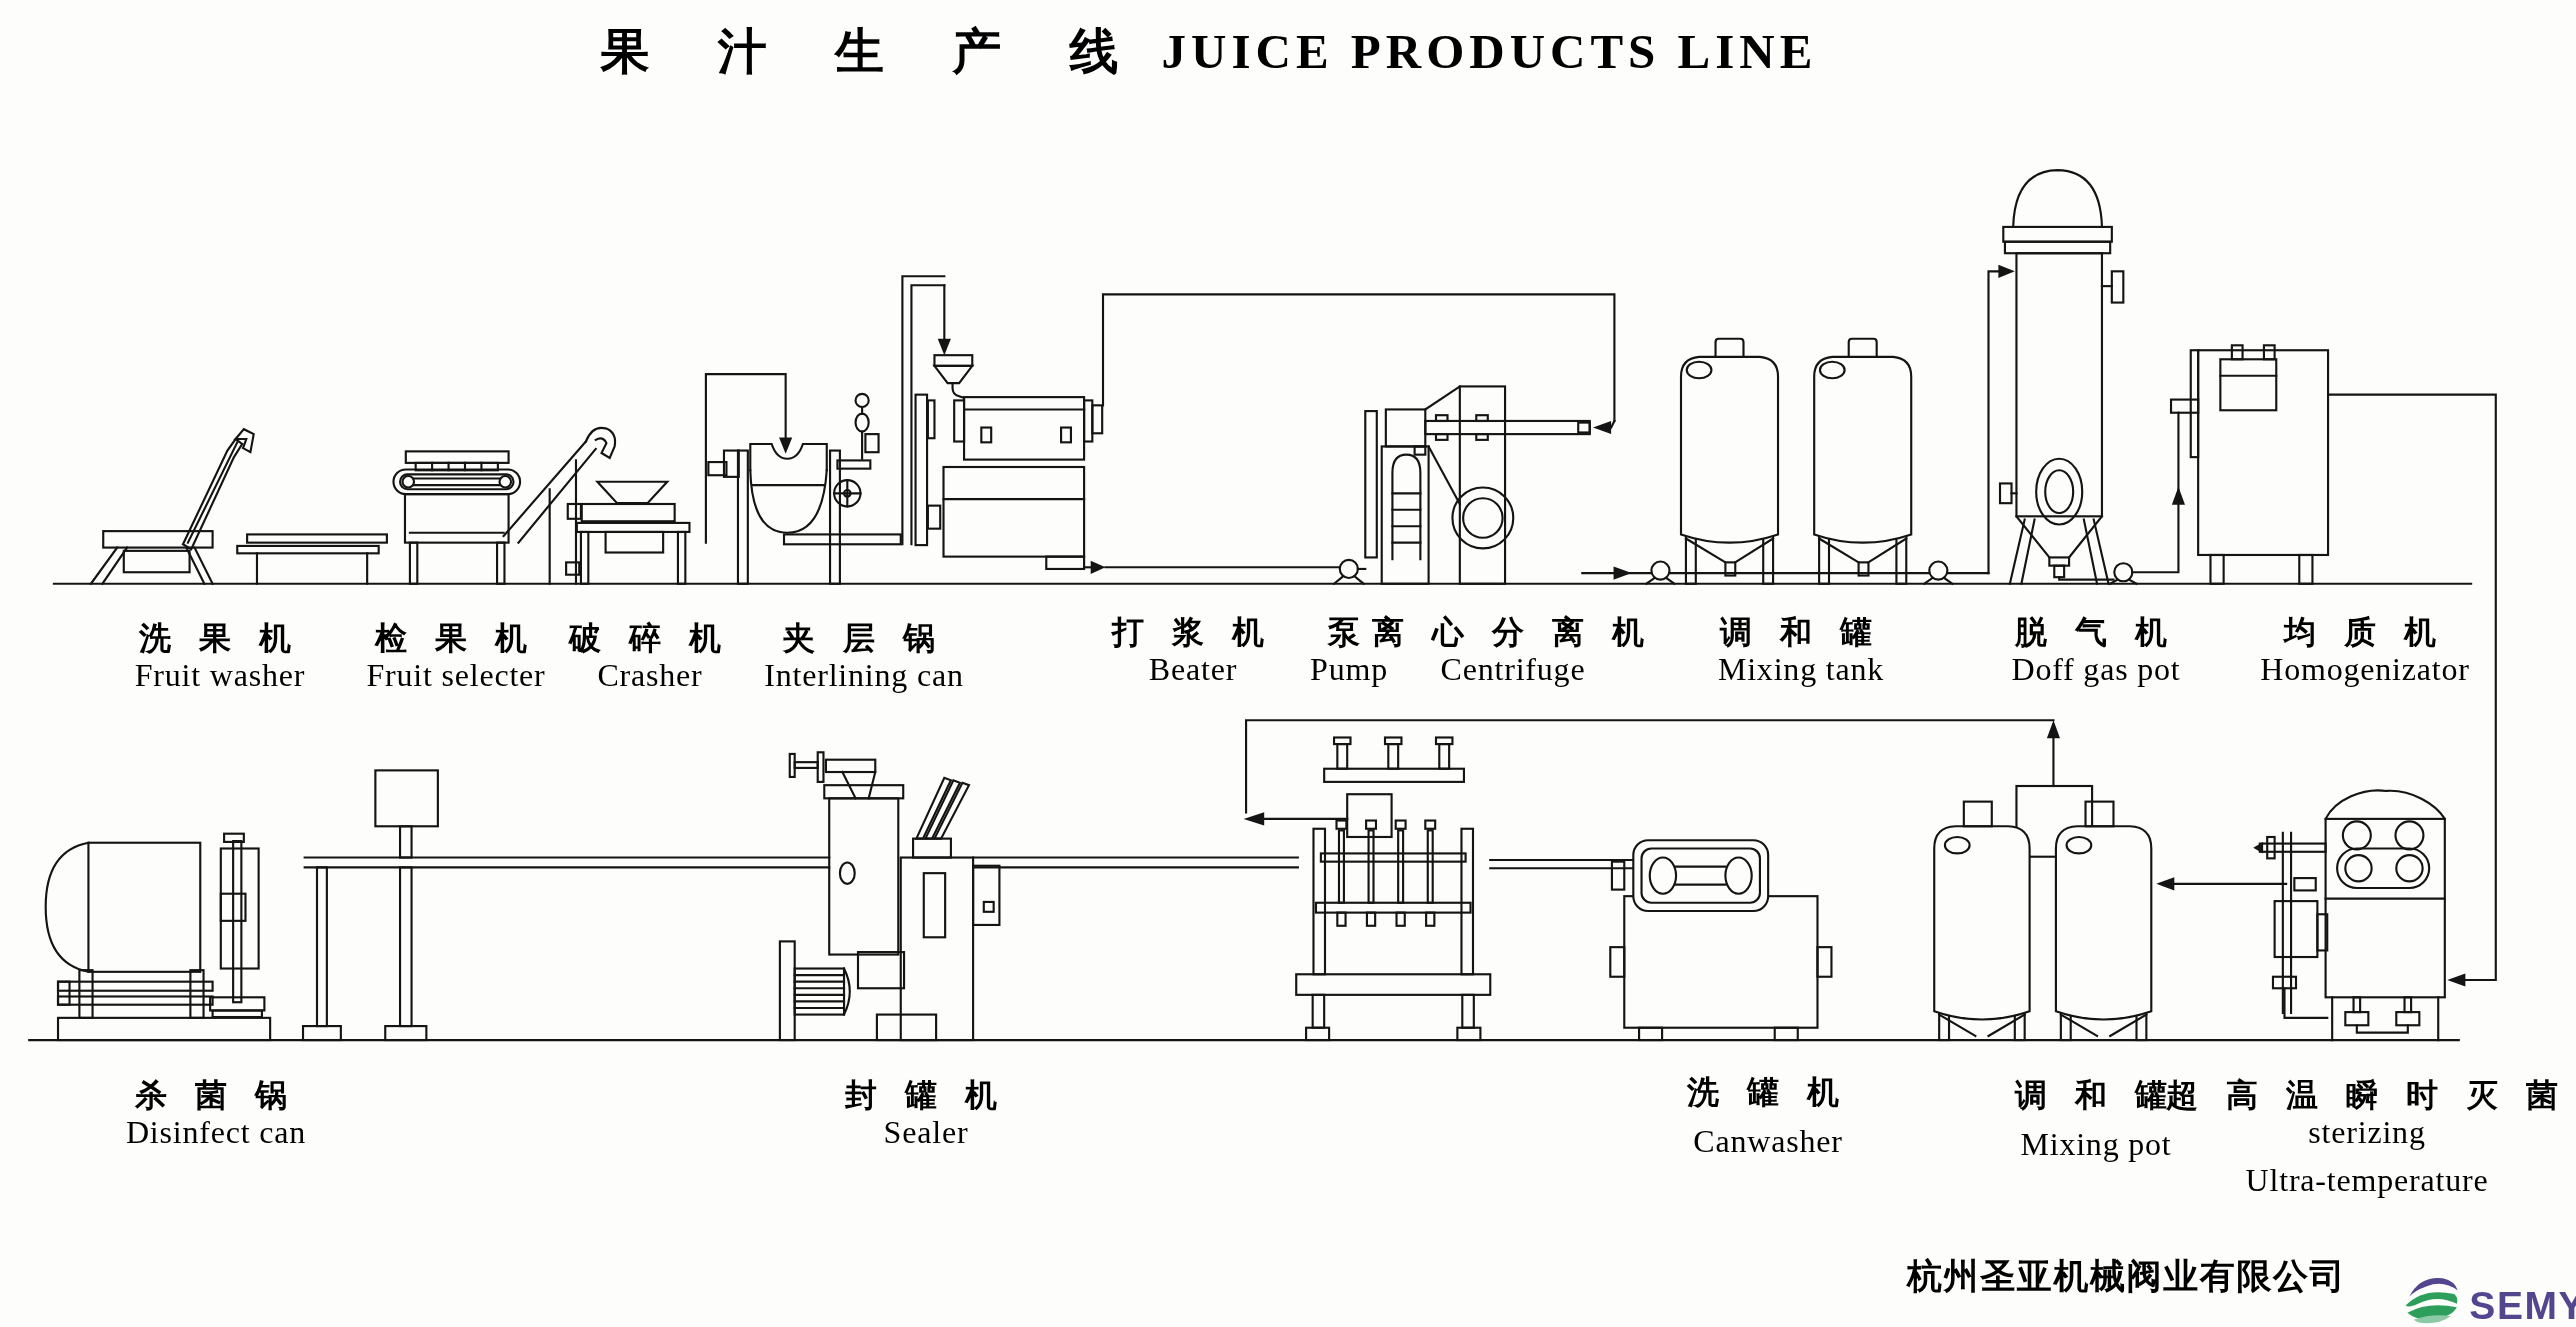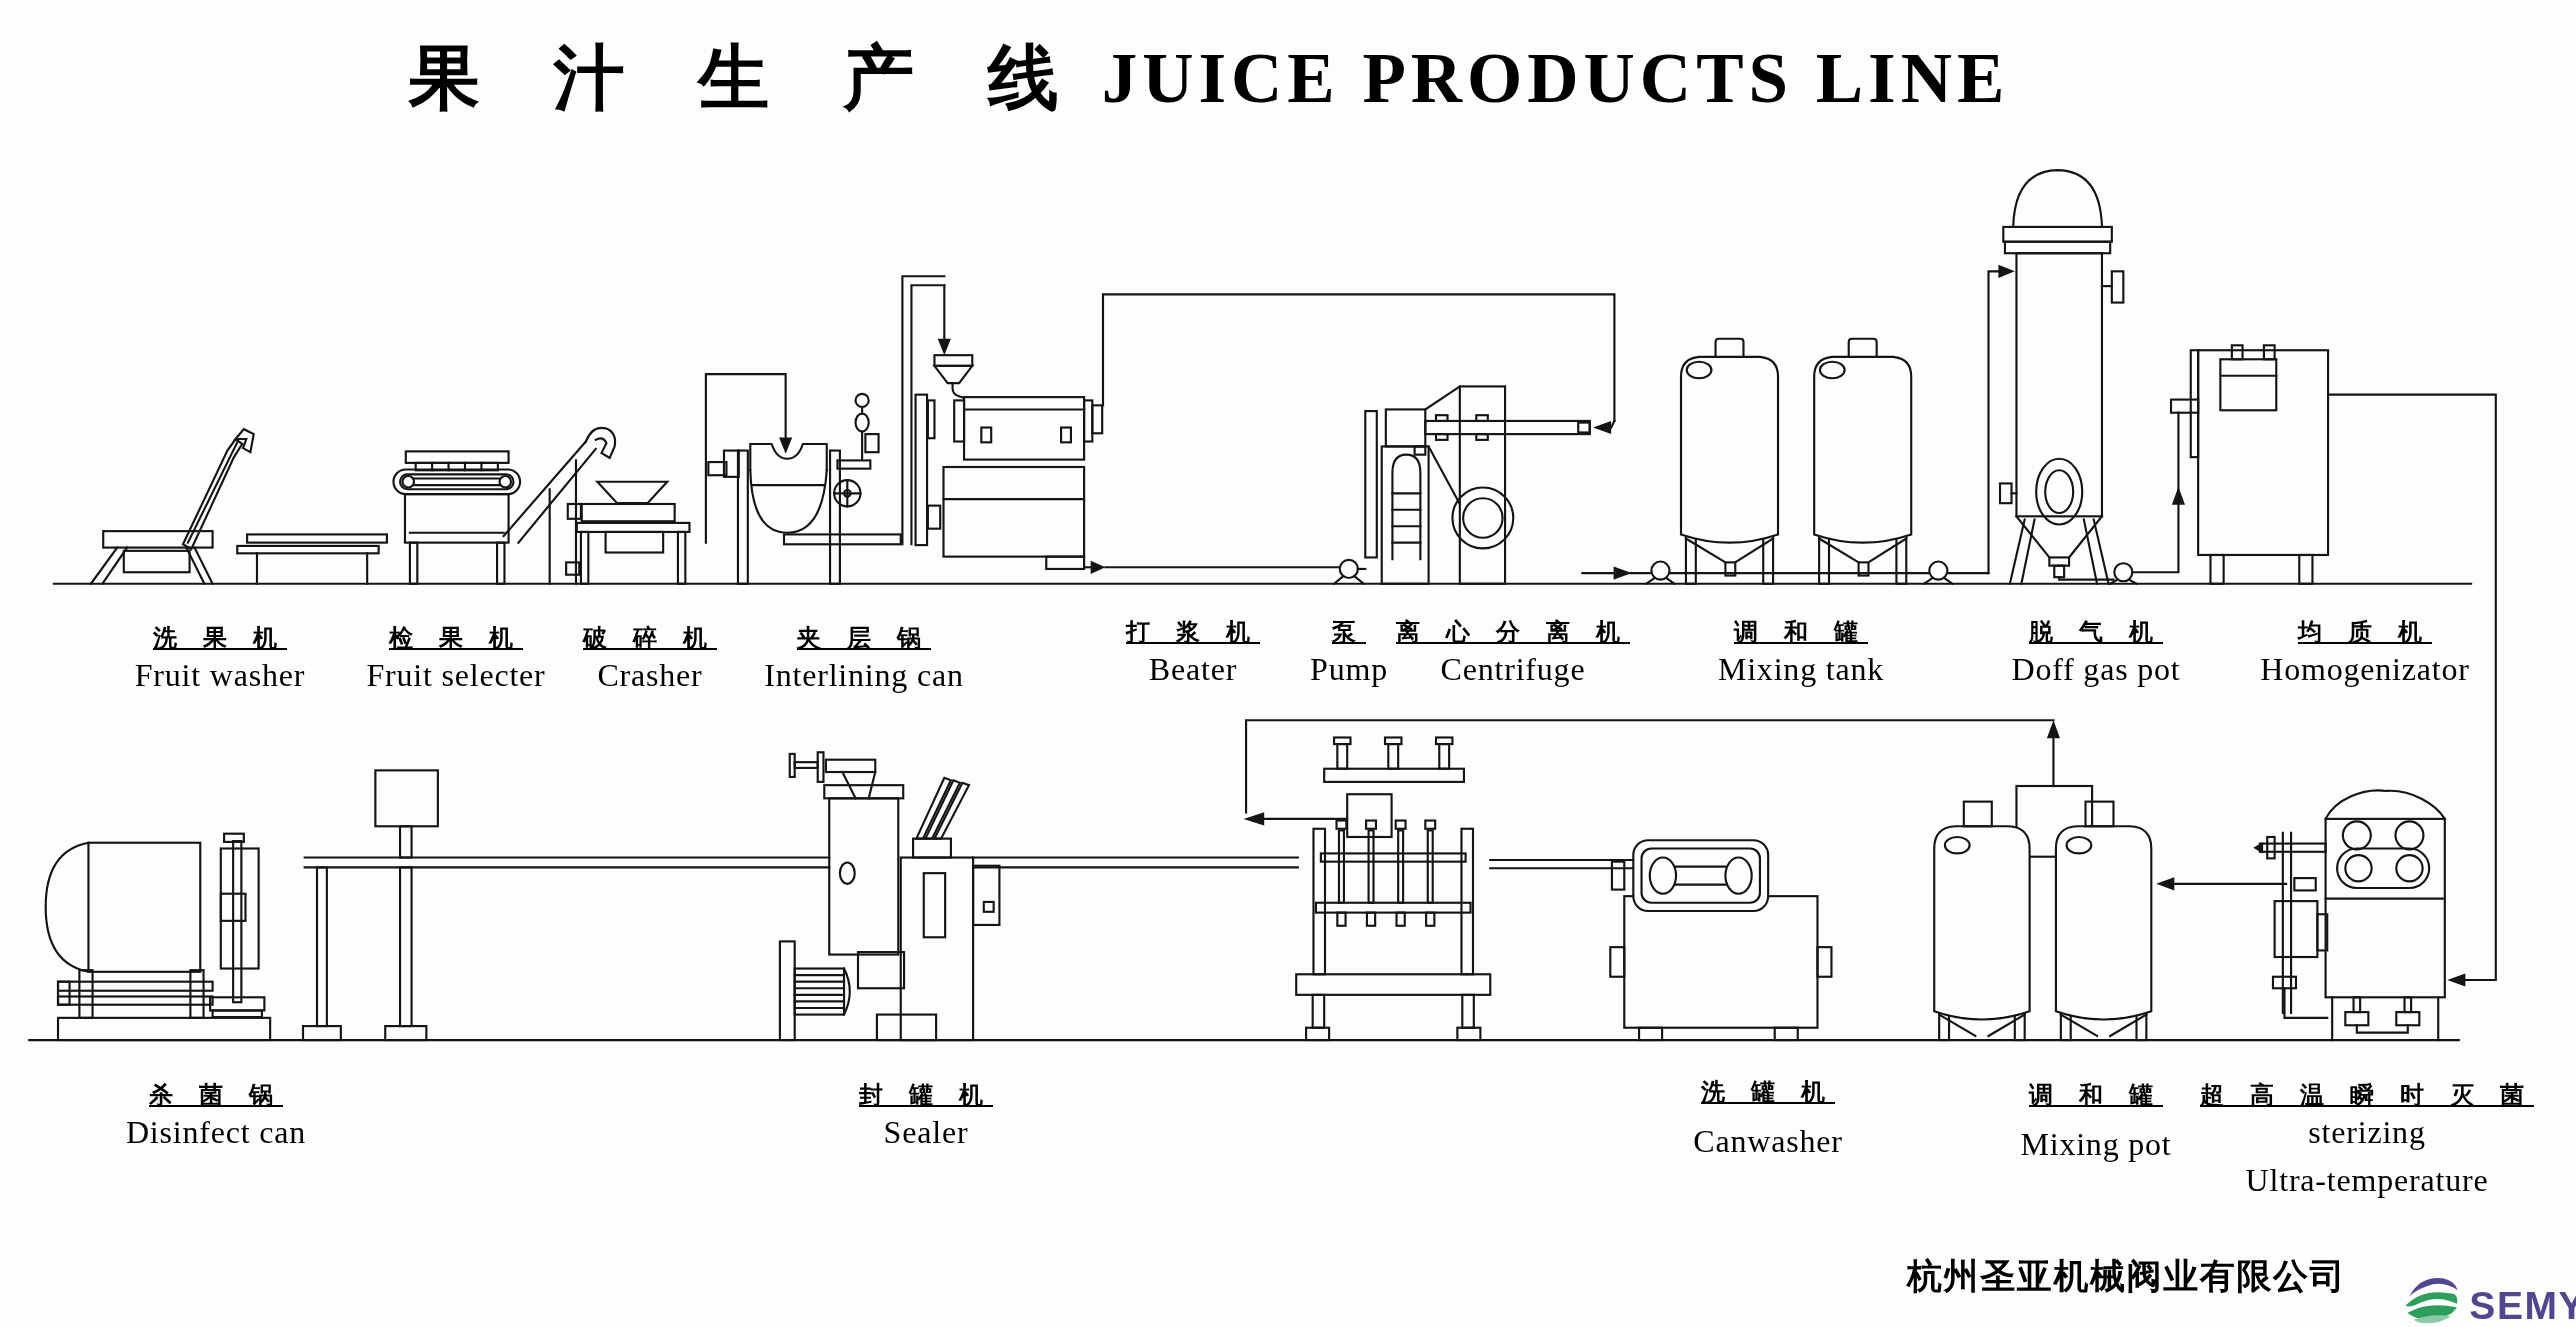--- a/index.html
+++ b/index.html
@@ -2,26 +2,26 @@
 <html style="font-size:13px"><head>
 <meta charset="utf-8">
 <style>
   html,body{margin:0;padding:0;background:#f6f7f4;}
   .canvas{position:relative;width:2576px;height:1327px;background:#fdfdfb;overflow:hidden;
           font-family:"Liberation Serif","DejaVu Serif",serif;color:#000;}
   svg.art{position:absolute;left:0;top:0;}
   .ln{stroke:#141414;fill:none;stroke-width:2.6;stroke-linecap:square;stroke-linejoin:miter;}
   .wh{stroke:#141414;fill:#fdfdfb;stroke-width:2.6;}
   .ar{fill:#141414;stroke:none;}
-  .title{position:absolute;top:31px;left:1209px;transform:translateX(-50%);white-space:nowrap;
-         font-size:71px;font-weight:bold;}
+  .title{position:absolute;top:19px;left:1209px;transform:translateX(-50%);white-space:nowrap;
+         font-size:49px;font-weight:bold;}
   .title .zh{letter-spacing:28px;}
   .title .en{letter-spacing:5px;margin-left:15px;}
   .lbl{position:absolute;transform:translateX(-50%);text-align:center;white-space:nowrap;}
-  .lbl .zh{font-size:24px;font-weight:600;letter-spacing:10px;line-height:38px;text-decoration:underline;}
+  .lbl .zh{font-size:32px;font-weight:600;letter-spacing:10px;line-height:38px;}
   .lbl .en{font-size:32px;letter-spacing:0.8px;line-height:36px;}
   .company{position:absolute;left:1907px;top:1253px;font-size:35px;font-weight:bold;letter-spacing:1.6px;}
   .logo{position:absolute;left:2400px;top:1272px;display:flex;align-items:flex-end;}
   .logo .brand{font-family:"Liberation Sans","DejaVu Sans",sans-serif;font-weight:bold;
                font-size:39px;color:#54468E;letter-spacing:1.6px;line-height:1;}
   .logo svg{display:block;margin-right:3.3px;}
 </style>
 </head>
 <body>
 

